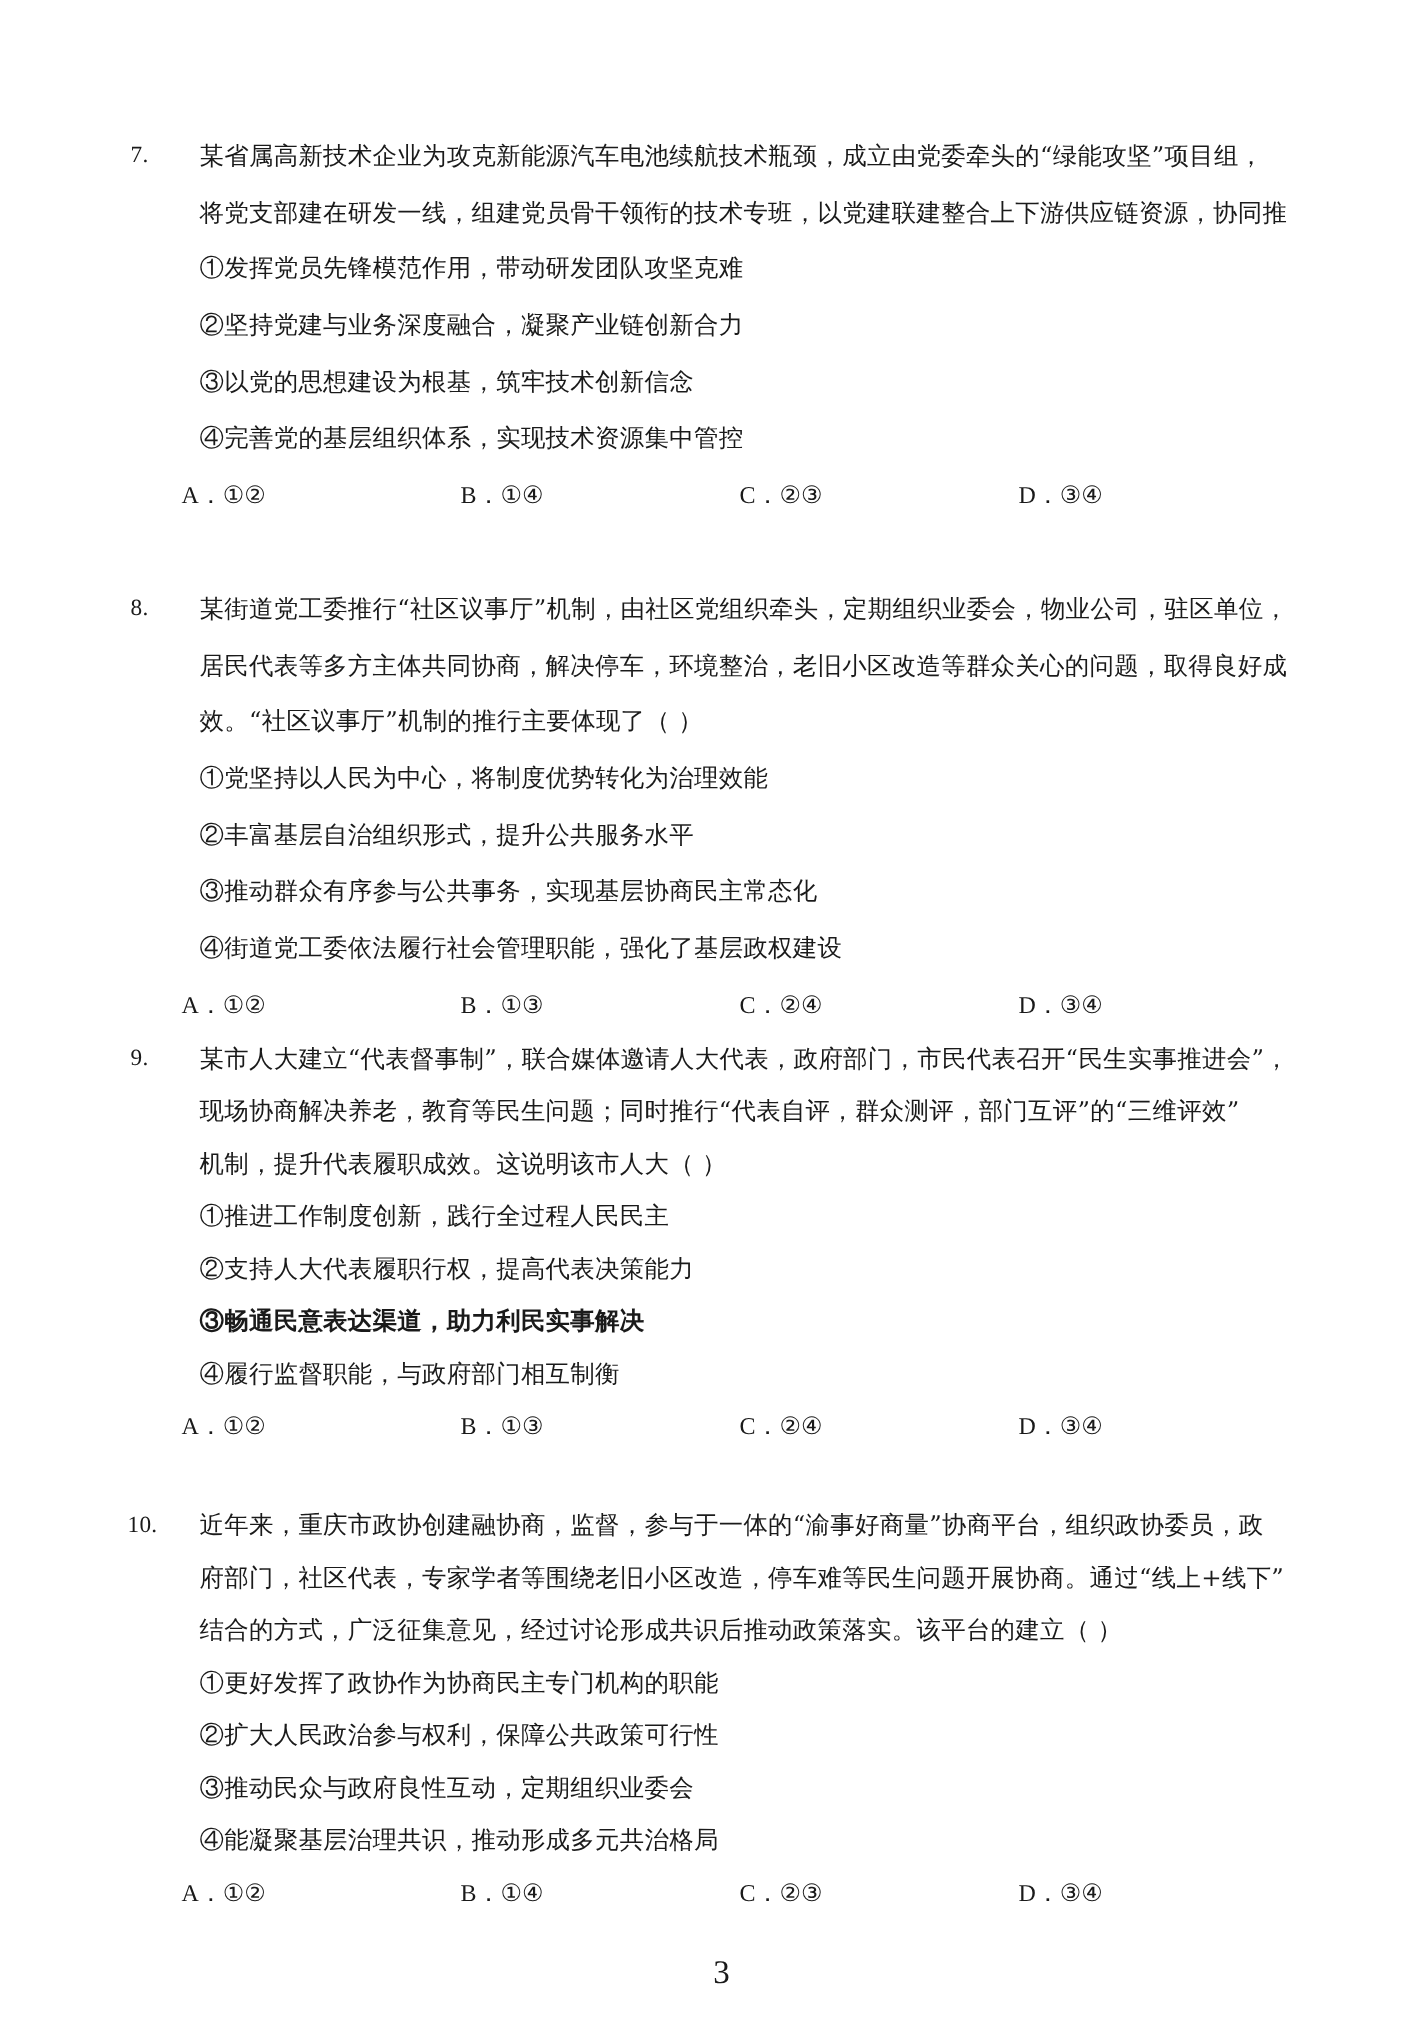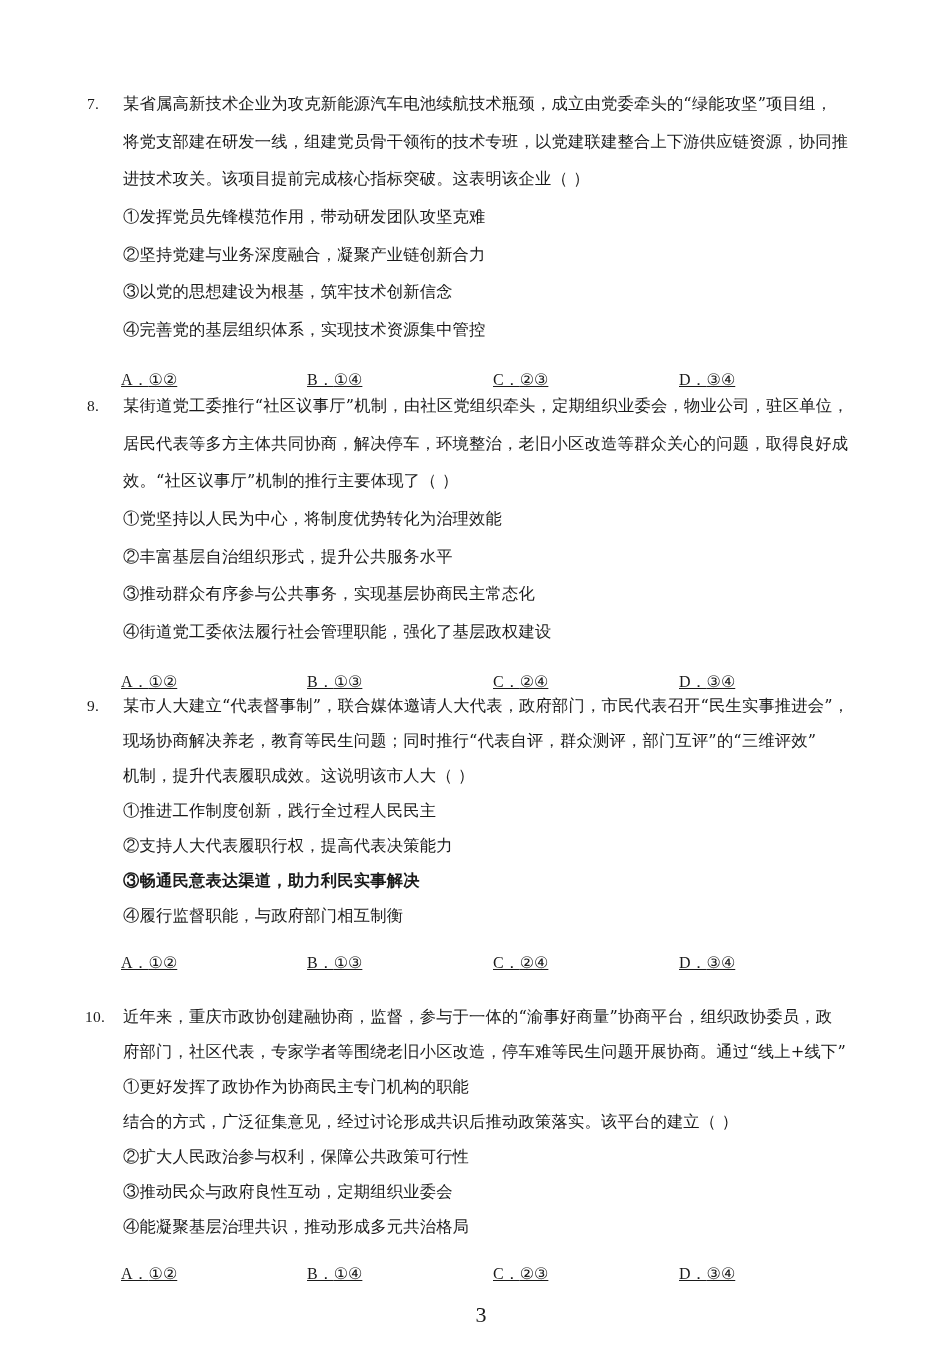--- a/index.html
+++ b/index.html
@@ -5,41 +5,38 @@
   html, body { margin: 0; padding: 0; background: #ffffff; }
   body {
     width: 950px; height: 1345px; position: relative; overflow: hidden;
     font-family: "DejaVu Serif", "Liberation Serif", serif;
     color: #1a1a1a;
   }
   .page { position: absolute; left: 0; top: 0; width: 950px; height: 1345px; }
   .q { position: absolute; left: 87px; width: 790px; }
   .line { position: relative; height: 37.7px; line-height: 37.7px; font-size: 16.3px; white-space: nowrap; letter-spacing: 0.2px; }
   .num { position: absolute; left: 0; top: 0; font-family: "Liberation Serif", serif; font-size: 15.5px; }
-  .txt { position: absolute; left: 36px; top: 0; }
+  .txt { position: absolute; left: 46px; top: 0; }
   .opts { position: relative; height: 37.7px; line-height: 37.7px; font-size: 16px; }
-  .opt { position: absolute; top: 12px; white-space: nowrap; text-decoration: underline; }
+  .opt { position: absolute; top: 0; white-space: nowrap; }
   .opt .letter { font-family: "Liberation Serif", serif; }
   .page-num { position: absolute; left: 0; width: 962px; top: 1302px; text-align: center; font-family: "Liberation Serif", serif; font-size: 22px; }
 </style>
 </head>
 <body>
 
 <div class="page">
 
   <div class="q" style="top:85px;">
     <div class="line">
       <span class="num">7.</span>
       <span class="txt">某省属高新技术企业为攻克新能源汽车电池续航技术瓶颈，成立由党委牵头的“绿能攻坚”项目组，</span>
     </div>
     <div class="line">
       <span class="txt">将党支部建在研发一线，组建党员骨干领衔的技术专班，以党建联建整合上下游供应链资源，协同推</span>
-    </div>
-    <div class="line">
-      <span class="txt">进技术攻关。该项目提前完成核心指标突破。这表明该企业（    ）</span>
     </div>
     <div class="line">
         <span class="txt">①发挥党员先锋模范作用，带动研发团队攻坚克难</span>
       </div>
     <div class="line">
         <span class="txt">②坚持党建与业务深度融合，凝聚产业链创新合力</span>
       </div>
     <div class="line">
         <span class="txt">③以党的思想建设为根基，筑牢技术创新信念</span>
       </div>
@@ -118,25 +115,25 @@
 
   <div class="q" style="top:970px;">
     <div class="line" style="height:35px;line-height:35px;margin-top:29px;">
       <span class="num" style="left:-2px;">10.</span>
       <span class="txt">近年来，重庆市政协创建融协商，监督，参与于一体的“渝事好商量”协商平台，组织政协委员，政</span>
     </div>
     <div class="line" style="height:35px;line-height:35px;">
       <span class="txt">府部门，社区代表，专家学者等围绕老旧小区改造，停车难等民生问题开展协商。通过“线上+线下”</span>
     </div>
     <div class="line" style="height:35px;line-height:35px;">
+      <span class="txt">结合的方式，广泛征集意见，经过讨论形成共识后推动政策落实。该平台的建立（    ）</span>
+    </div>
+    <div class="line" style="height:35px;line-height:35px;">
         <span class="txt">①更好发挥了政协作为协商民主专门机构的职能</span>
       </div>
-    <div class="line" style="height:35px;line-height:35px;">
-      <span class="txt">结合的方式，广泛征集意见，经过讨论形成共识后推动政策落实。该平台的建立（    ）</span>
-    </div>
     <div class="line" style="height:35px;line-height:35px;">
         <span class="txt">②扩大人民政治参与权利，保障公共政策可行性</span>
       </div>
     <div class="line" style="height:35px;line-height:35px;">
         <span class="txt">③推动民众与政府良性互动，定期组织业委会</span>
       </div>
     <div class="line" style="height:35px;line-height:35px;">
         <span class="txt">④能凝聚基层治理共识，推动形成多元共治格局</span>
       </div>
     <div class="opts" style="height:35px;line-height:35px;">

